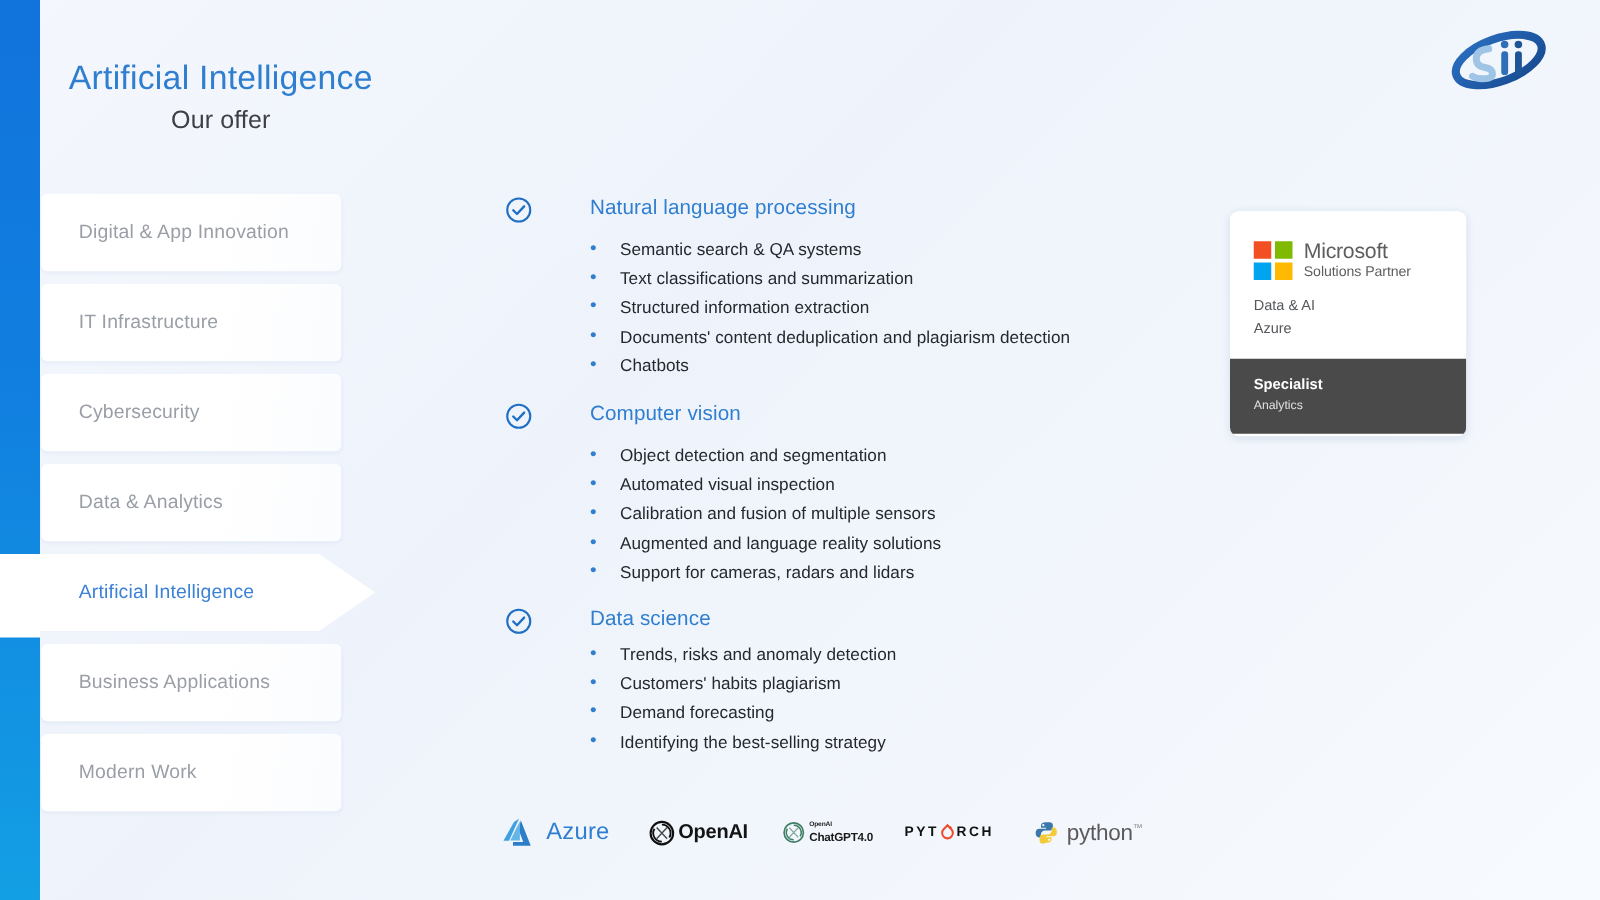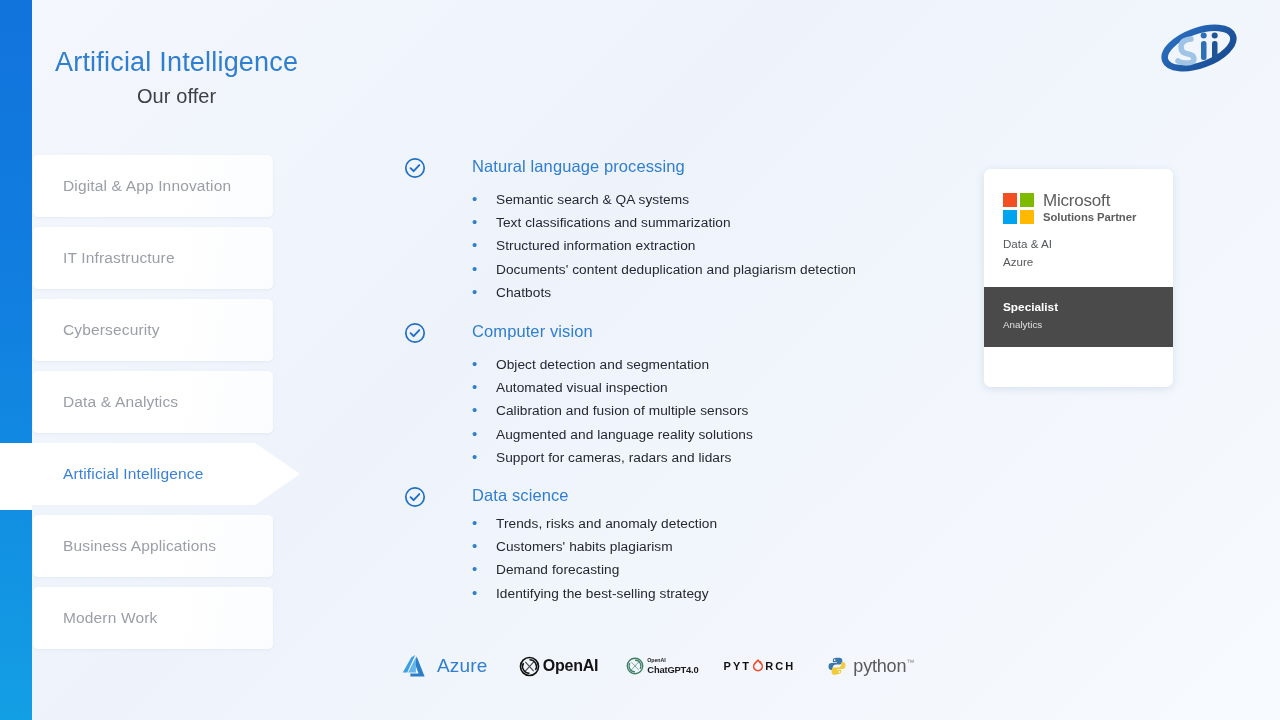--- a/index.html
+++ b/index.html
@@ -93,39 +93,39 @@
     position: absolute; left: 0; top: -1px;
     color: #2f7ed0; font-size: 15px;
   }
   .section.s1 { margin-bottom: 17px; }
   .section.s2 { margin-bottom: 16px; }
   .section.s3 .bullets { margin-top: 4px; }
 
   
   .ms-badge {
     position: absolute; left: 984px; top: 169px;
-    width: 189px; height: 218px;
+    width: 189px; height: 180px;
     border-radius: 7px; overflow: hidden;
     box-shadow: 0 2px 8px rgba(90,120,160,.18);
     background: #ffffff;
   }
   .ms-badge-top { height: 118px; background: #ffffff; padding: 22px 0 0 19px; }
   .ms-logo-row { display: flex; align-items: flex-start; }
   .ms-squares {
     width: 31px; height: 31px;
     display: grid; grid-template-columns: 1fr 1fr; grid-template-rows: 1fr 1fr;
     gap: 2.5px; flex: 0 0 31px; margin-top: 2px;
   }
   .ms-squares i { display: block; }
   .ms-word { margin-left: 9px; }
   .ms-word .m1 {
     font-size: 17px; color: #5d5d5d; line-height: 19px; letter-spacing: -.2px;
   }
   .ms-word .m2 {
-    font-size: 11.3px; color: #5d5d5d; line-height: 14px; letter-spacing: -.05px; font-weight: bold;
+    font-size: 11.3px; color: #5d5d5d; line-height: 14px; letter-spacing: -.05px;
   }
   .ms-cats { margin-top: 11px; }
   .ms-cats div {
     font-size: 11.6px; color: #55585c; line-height: 17.5px;
   }
   .ms-badge-bot {
     height: 60px; background: #4a4a4a; padding: 12px 0 0 19px;
   }
   .ms-badge-bot .b1 {
     font-size: 11.8px; color: #ffffff; font-weight: 700; line-height: 16px;

